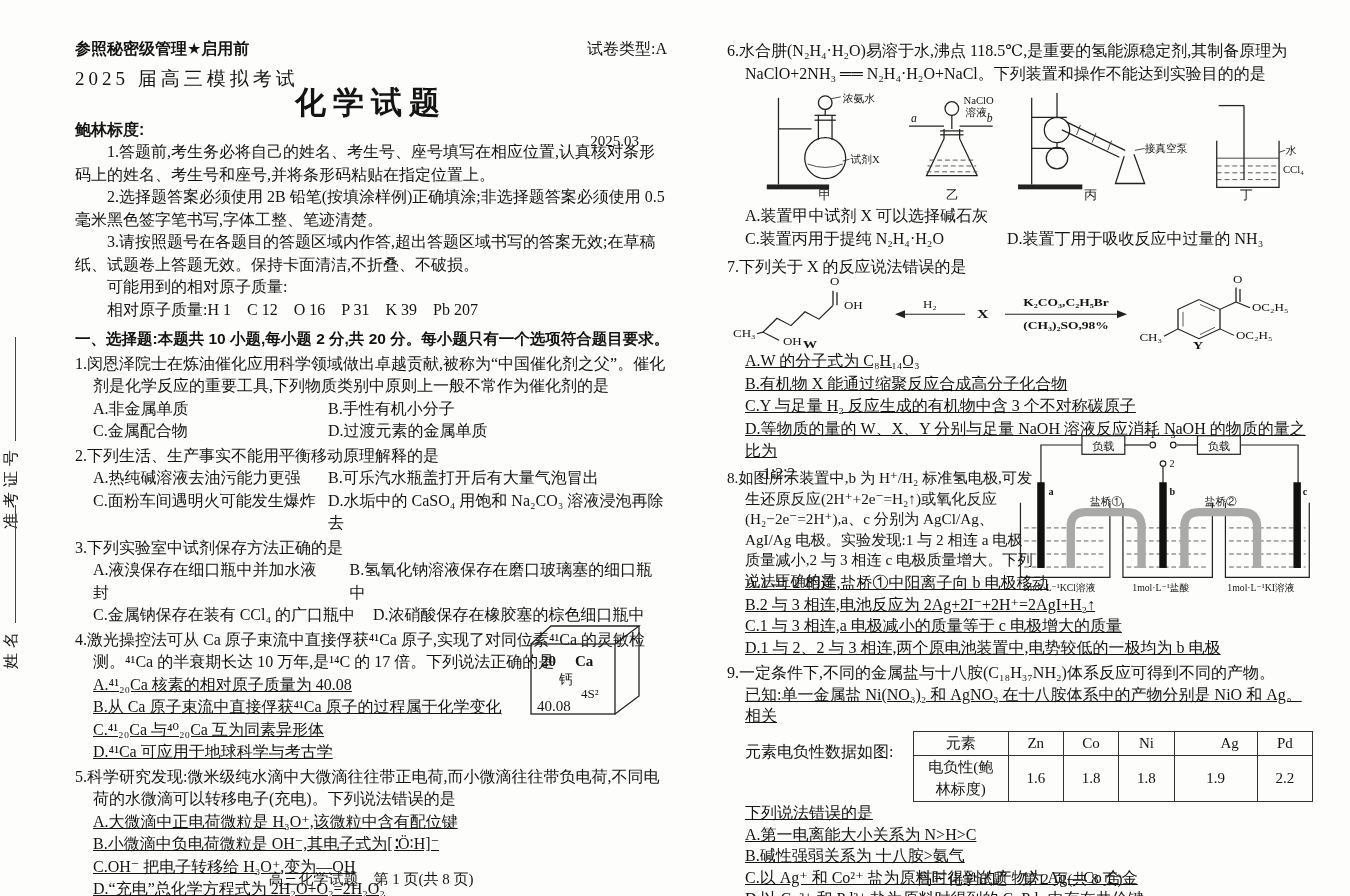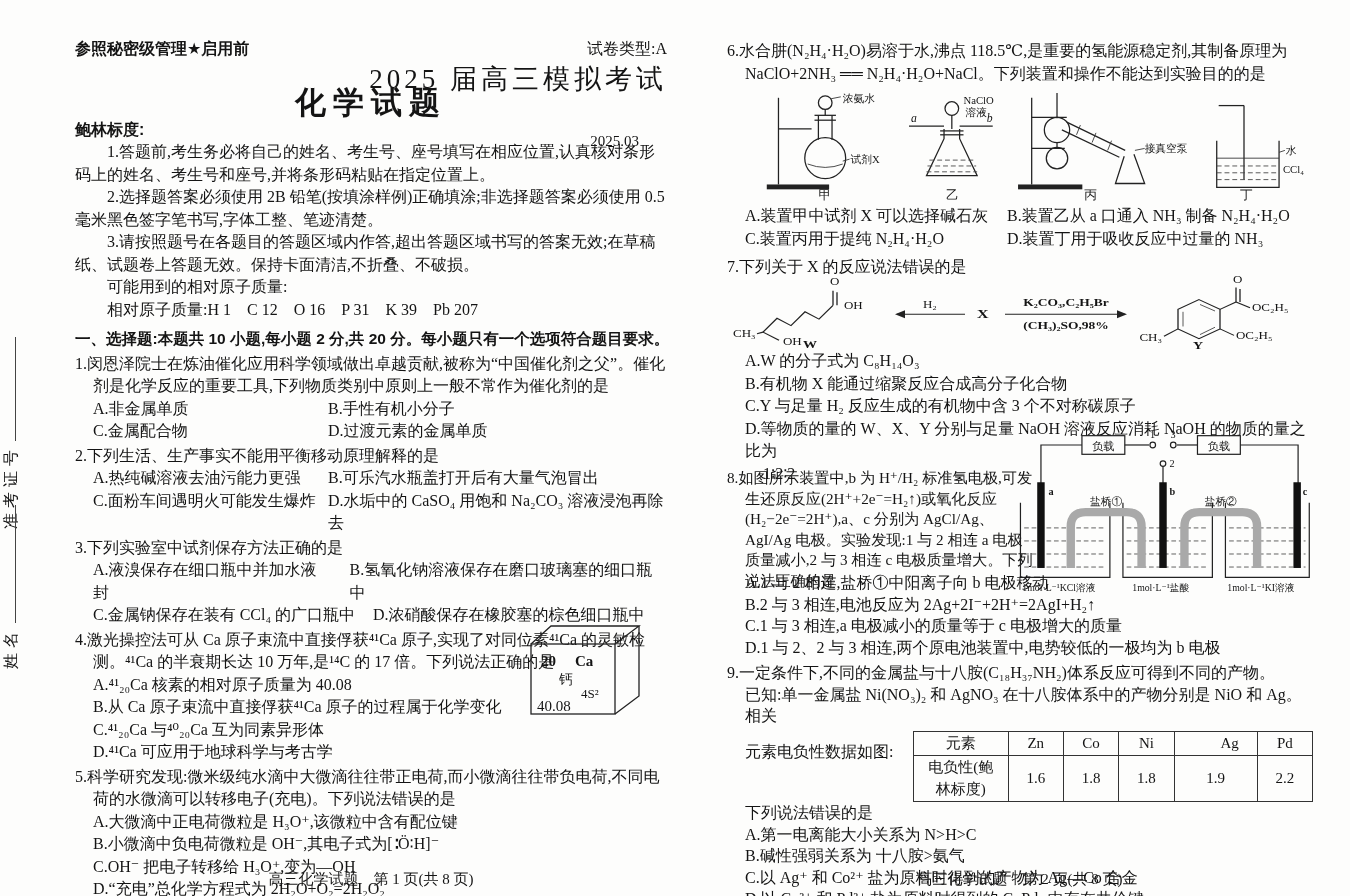--- a/index.html
+++ b/index.html
@@ -5,35 +5,35 @@
   html,body{margin:0;padding:0;}
   body{width:1350px;height:896px;position:relative;background:#fdfdfc;color:#141414;
        font-family:"Liberation Serif","DejaVu Serif",serif;overflow:hidden;}
   .page{position:absolute;top:38px;font-size:16px;line-height:22.5px;}
   #page1{left:75px;width:592px;height:850px;}
   #page2{left:727px;width:586px;height:850px;}
   p{margin:0;}
   .hdr{display:flex;justify-content:space-between;font-weight:bold;
        font-family:"Liberation Sans","DejaVu Sans",sans-serif;font-size:16px;}
   .hdr .right{font-weight:normal;font-family:"Liberation Serif",serif;}
-  .title1{text-align:right;font-size:27px;letter-spacing:4px;margin:7px 0 2px;}
+  .title1{text-align:left;font-size:19px;letter-spacing:4px;margin:7px 0 2px;}
   .title2{text-align:center;font-size:31px;font-weight:bold;letter-spacing:7px;margin:2px 0 4px;
           font-family:"Liberation Sans","DejaVu Sans",sans-serif;}
   .date{position:absolute;top:92px;right:28px;font-size:15px;}
   .bold-sans{font-weight:bold;font-family:"Liberation Sans","DejaVu Sans",sans-serif;}
   .indent2{text-indent:2em;}
   .masses{white-space:pre-wrap;text-indent:2em;}
   .section{font-weight:bold;font-family:"Liberation Sans","DejaVu Sans",sans-serif;
            font-size:15.5px;white-space:nowrap;margin-top:7px;}
   .q{padding-left:18px;text-indent:-18px;margin-top:2px;}
   .opts{padding-left:18px;display:flex;}
   .opts .col{width:235px;flex:none;}
   .opts .col2{width:262px;flex:none;}
   .opts .gap{margin-right:18px;}
-  .opt{padding-left:18px;}
+  .opt{padding-left:18px;text-decoration:underline;}
   .cont{padding-left:36px;}
   .footer{position:absolute;top:830px;left:0;width:100%;text-align:center;font-size:15px;}
   .vlabel{position:absolute;transform:rotate(-90deg);transform-origin:0 100%;
           white-space:nowrap;font-size:16px;letter-spacing:5px;color:#111;}
   .wline{display:inline-block;border-bottom:1.2px solid #444;height:13px;margin-left:4px;}
   .abs{position:absolute;left:0;right:0;}
   #b-q6stem{top:0;}
   #b-q6svg{top:52px;}
   #b-q6opts{top:166px;line-height:23px;}
   #b-q7stem{top:216px;}
@@ -213,21 +213,20 @@
       <line class="lnthin" x1="566" y1="64" x2="572" y2="62"></line>
       <text x="573" y="66" font-size="11">水</text>
       <text x="570" y="85" font-size="11">CCl₄</text>
       <text x="526" y="112" font-size="13">丁</text>
     </g>
   </svg>
 
   <div class="abs" id="b-q6opts">
     <div class="opts">
         <span class="col2">A.装置甲中试剂 X 可以选择碱石灰</span>
-        <span>B.装置乙从 a 口通入 NH₃ 制备 N₂H₄·H₂O</span>
       </div>
     <div class="opts">
         <span class="col2">C.装置丙用于提纯 N₂H₄·H₂O</span>
         <span>D.装置丁用于吸收反应中过量的 NH₃</span>
       </div>
   </div>
 
   <p class="abs q" id="b-q7stem">7.下列关于 X 的反应说法错误的是</p>
 
   <svg class="abs" id="b-q7svg" width="586" height="78" viewBox="0 0 586 96" preserveAspectRatio="none">

